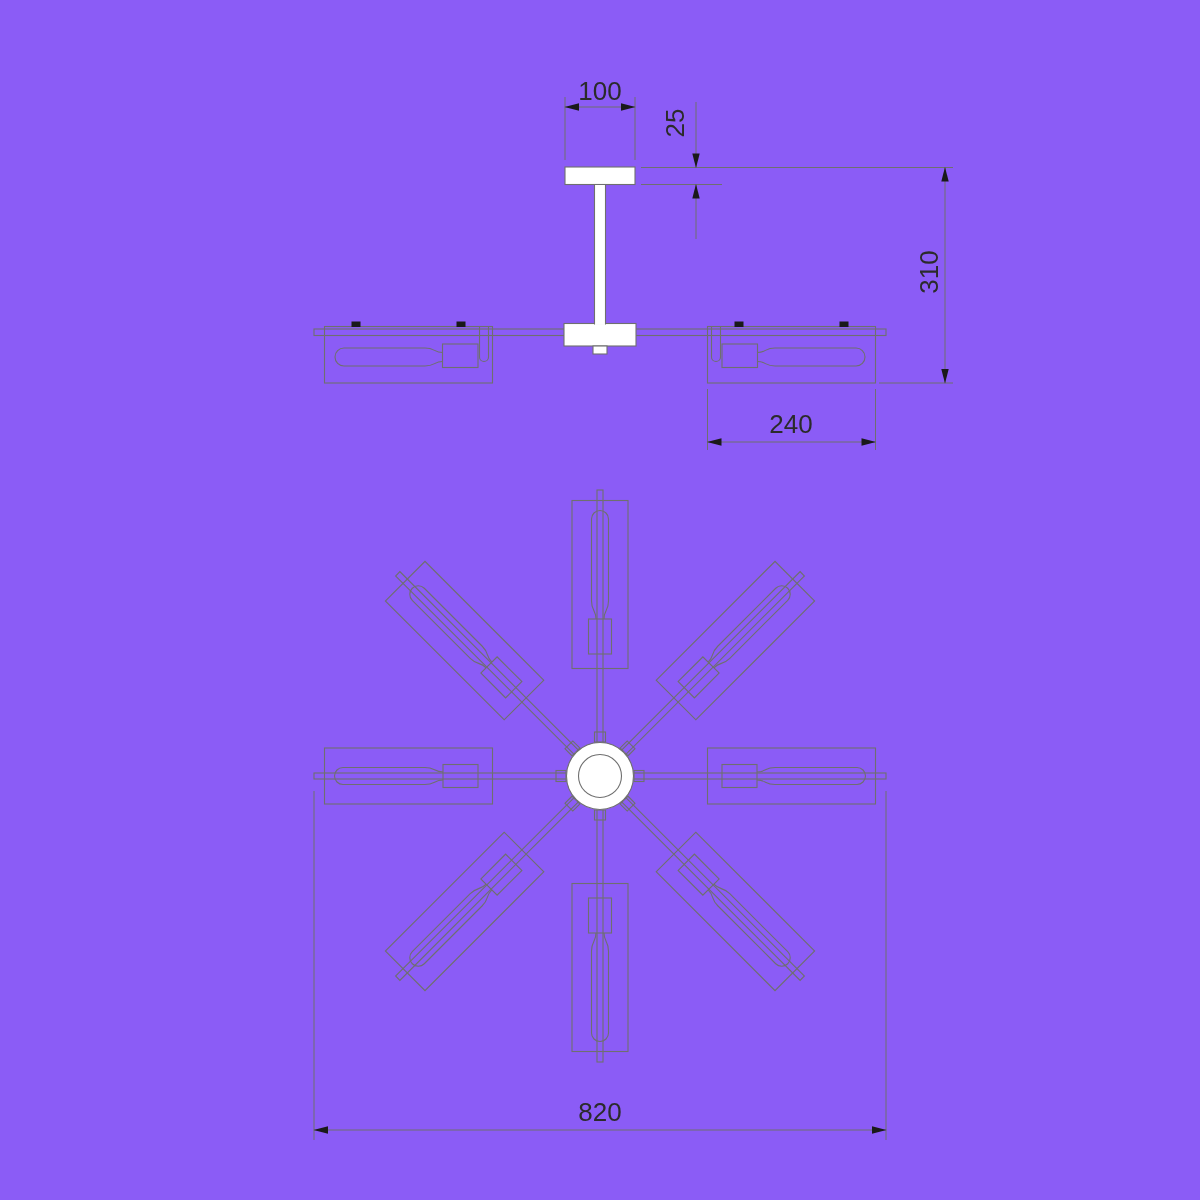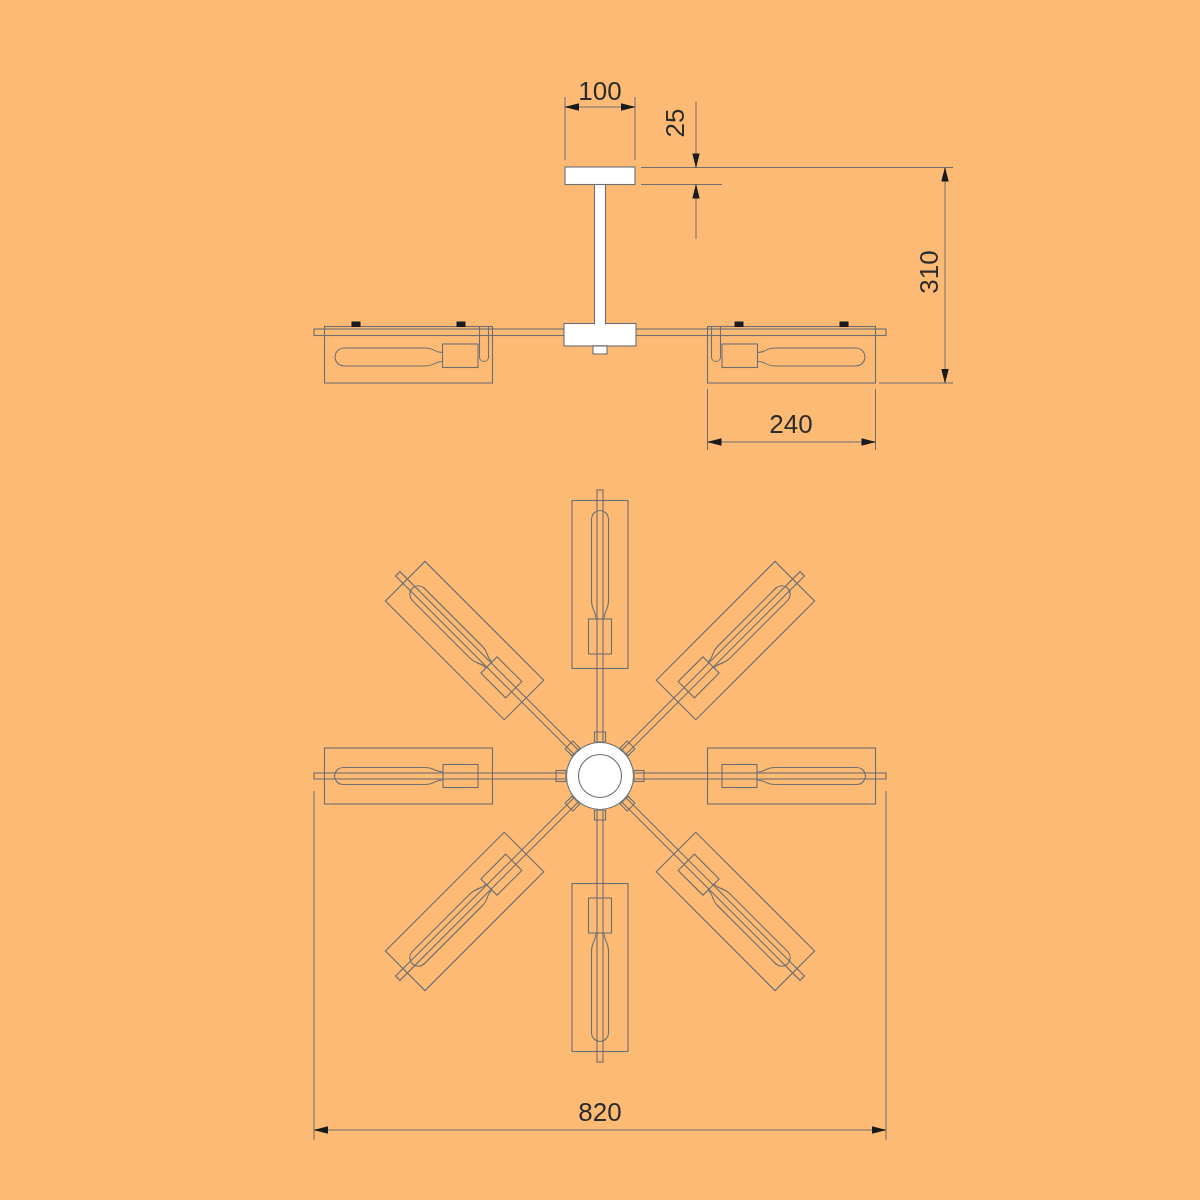--- a/index.html
+++ b/index.html
@@ -1,16 +1,16 @@
 <!DOCTYPE html>
 <html><head>
 <meta charset="utf-8">
 <style>
   html,body{margin:0;padding:0;background:#ffffff;}
-  .canvas{width:1200px;height:1200px;position:relative;background:#fdba74;overflow:hidden;}
+  .canvas{width:1200px;height:1200px;position:relative;background:#8b5cf6;overflow:hidden;}
   svg{display:block;}
   .ln{fill:none;stroke:#6f6f6f;stroke-width:1.1;}
   .wh{fill:#ffffff;stroke:#6f6f6f;stroke-width:1.1;}
   .fillonly{fill:#ffffff;stroke:none;}
   .dim{fill:none;stroke:#6f6f6f;stroke-width:1;}
   .screw{fill:#1a1a1a;stroke:none;}
   .dimtxt{font-family:"Liberation Sans","DejaVu Sans",sans-serif;font-size:26px;fill:#2b2b2b;text-anchor:middle;}
 </style>
 </head>
 <body>

